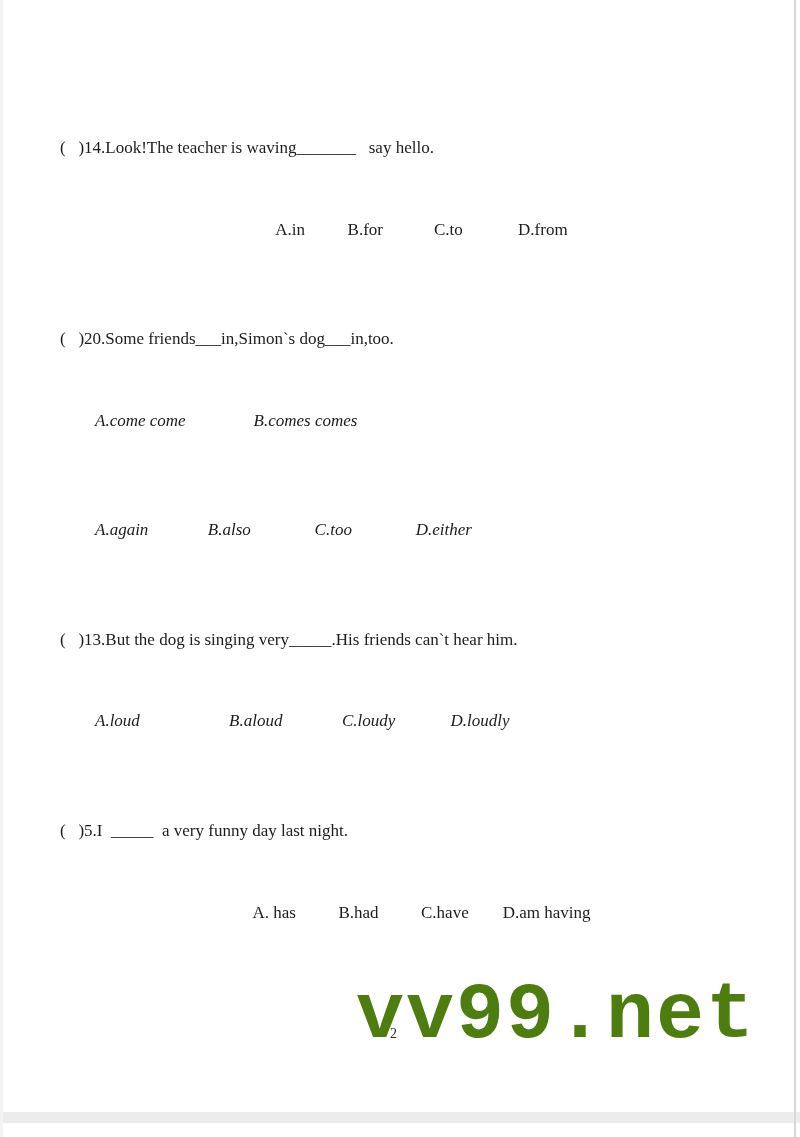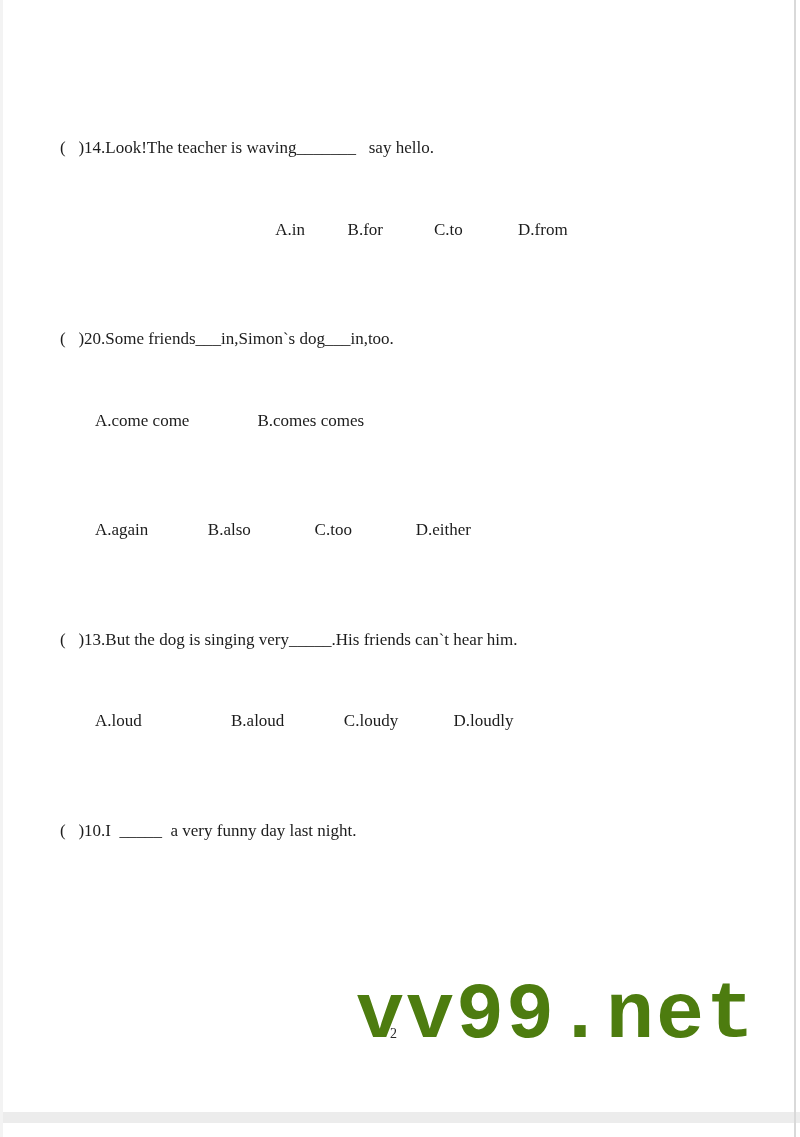--- a/index.html
+++ b/index.html
@@ -35,21 +35,21 @@
   }
 
   .content {
     position: absolute; left: 60px; top: 25px; width: 720px;
     font-size: 17px; line-height: 27.3px;
     white-space: pre; z-index: 1;
   }
   .line { height: 27.3px; }
   .ind3  { padding-left: 3px; text-align: center; }
   .ind26 { padding-left: 26px; }
-  .ind35 { padding-left: 35px; }
+  .ind35 { padding-left: 35px; font-style: italic; }
 
   .page-number {
     position: absolute; left: 390px; top: 1026px;
     font-size: 14px; color: #2a2a2a; z-index: 2;
   }
 </style>
 </head>
 <body>
 
 <div class="page">
@@ -63,21 +63,22 @@
     <div class="line ind3">A.in          B.for            C.to             D.from</div>
 
     <div class="line">(   )20.Some friends___in,Simon`s dog___in,too.</div>
     <div class="line ind35">A.come come                B.comes comes</div>
 
     <div class="line ind35">A.again              B.also               C.too               D.either</div>
 
     <div class="line">(   )13.But the dog is singing very_____.His friends can`t hear him.</div>
     <div class="line ind35">A.loud                     B.aloud              C.loudy             D.loudly</div>
 
-    <div class="line">(   )10.I  _____  a very funny day last night.</div>
+    <div class="line">(   )5.I  _____  a very funny day last night.</div>
+    <div class="line ind3">A. has          B.had          C.have        D.am having</div>
 
     
     
 
     
     
 
     
     
     

